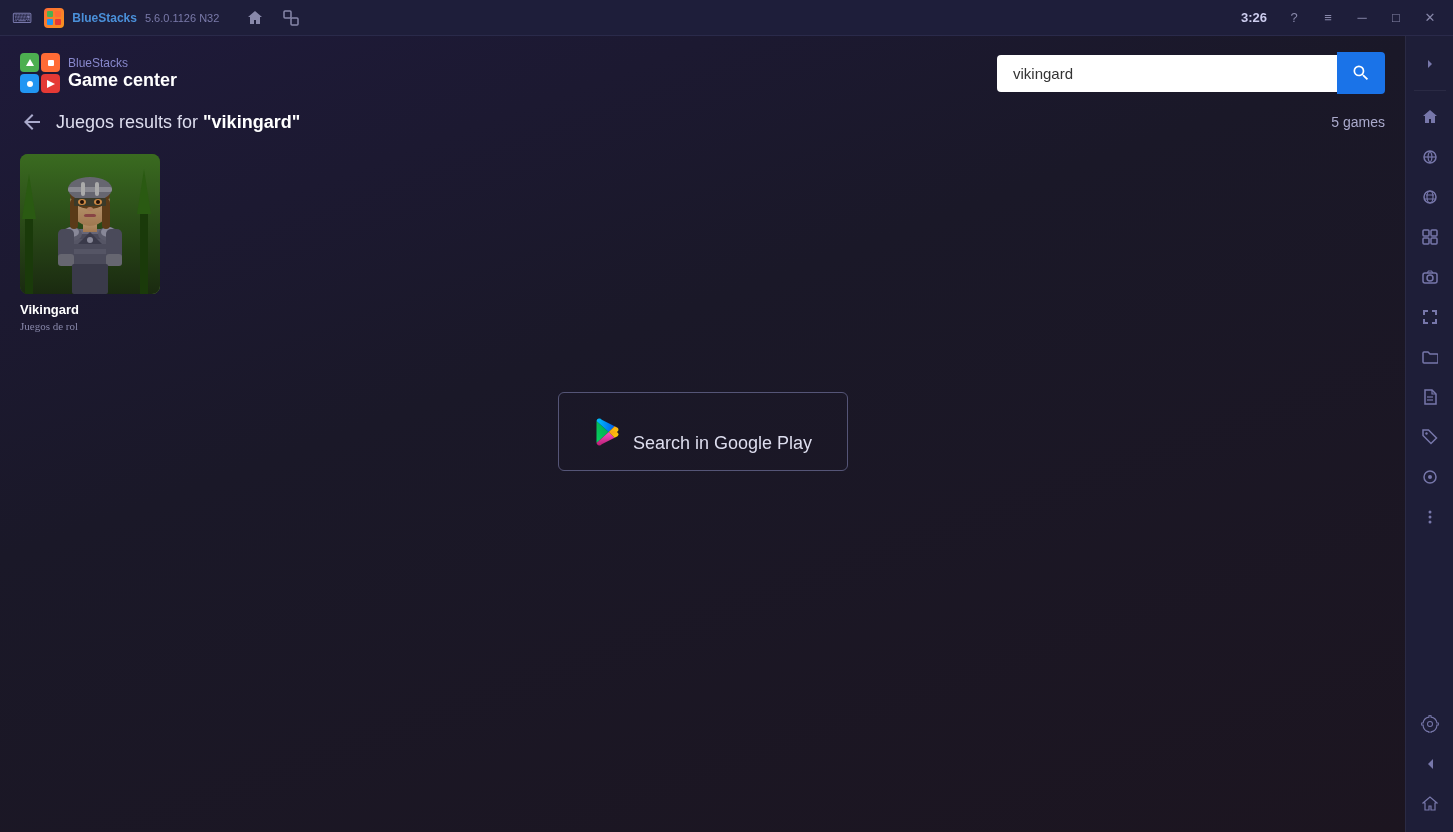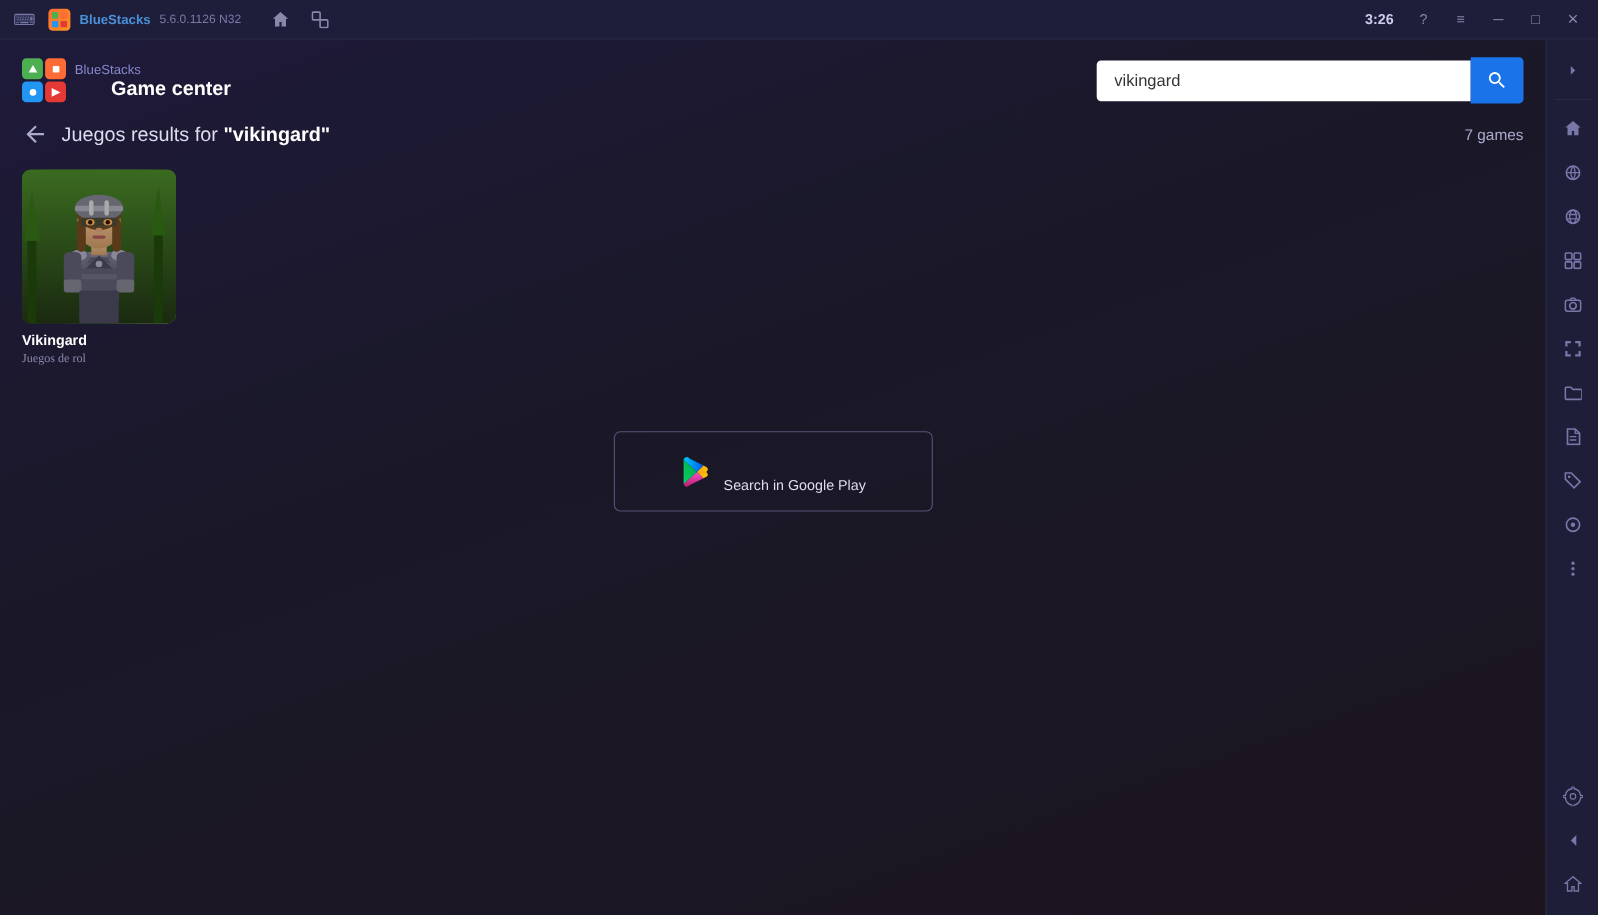--- a/index.html
+++ b/index.html
@@ -144,21 +144,20 @@
       flex-direction: column;
     }
     .brand-name {
       color: #8888cc;
       font-size: 12px;
     }
     .brand-product {
       color: #ffffff;
       font-size: 18px;
       font-weight: 700;
-      margin-left: 33px;
     }
     .search-box {
       display: flex;
       align-items: center;
     }
     .search-input {
       background: #ffffff;
       border: none;
       border-radius: 4px 0 0 4px;
       padding: 10px 16px;
@@ -262,21 +261,21 @@
       display: flex;
       align-items: center;
       gap: 12px;
       cursor: pointer;
       transition: background 0.2s;
       min-width: 290px;
       justify-content: center;
     }
     .gplay-btn-text {
       color: #ddddee;
-      font-size: 13px;
+      font-size: 18px;
       font-weight: 400;
       margin-top: 24px;
     }
     
     .gplay-icon {
       width: 28px;
       height: 28px;
       position: relative;
     }
 
@@ -422,21 +421,21 @@
 
     <div class="page-content">
 
       <div class="page-title-row">
         <div class="back-btn">
           <svg width="24" height="24" viewBox="0 0 24 24" fill="#aaaacc">
             <path d="M20 11H7.83l5.59-5.59L12 4l-8 8 8 8 1.41-1.41L7.83 13H20v-2z"></path>
           </svg>
         </div>
         <div class="page-title"><span>Juegos results for </span><span style="font-weight:700;color:#fff">"vikingard"</span></div>
-        <div class="games-count">7 games</div>
+        <div class="games-count">5 games</div>
       </div>
 
       <div class="game-grid">
         <div class="game-card">
           <div class="game-thumb">
 
             <svg width="140" height="140" viewBox="0 0 140 140">
 
               <defs>
                 <linearGradient id="bgGrad" x1="0%" y1="0%" x2="0%" y2="100%">

